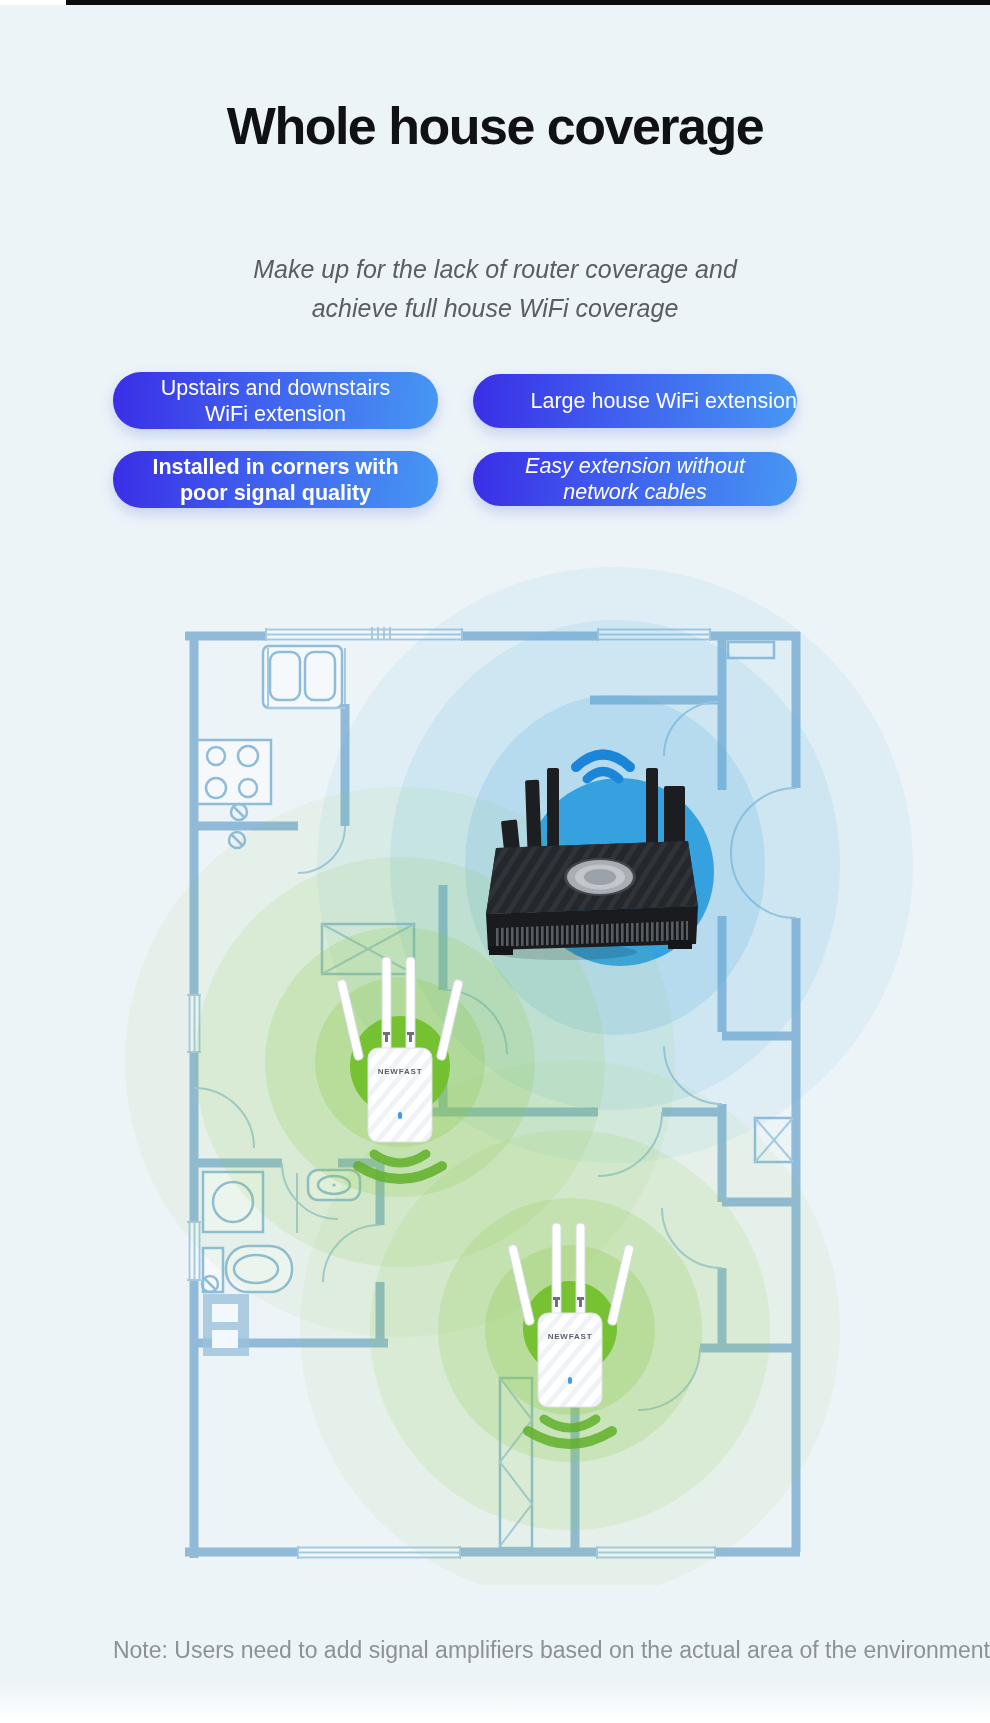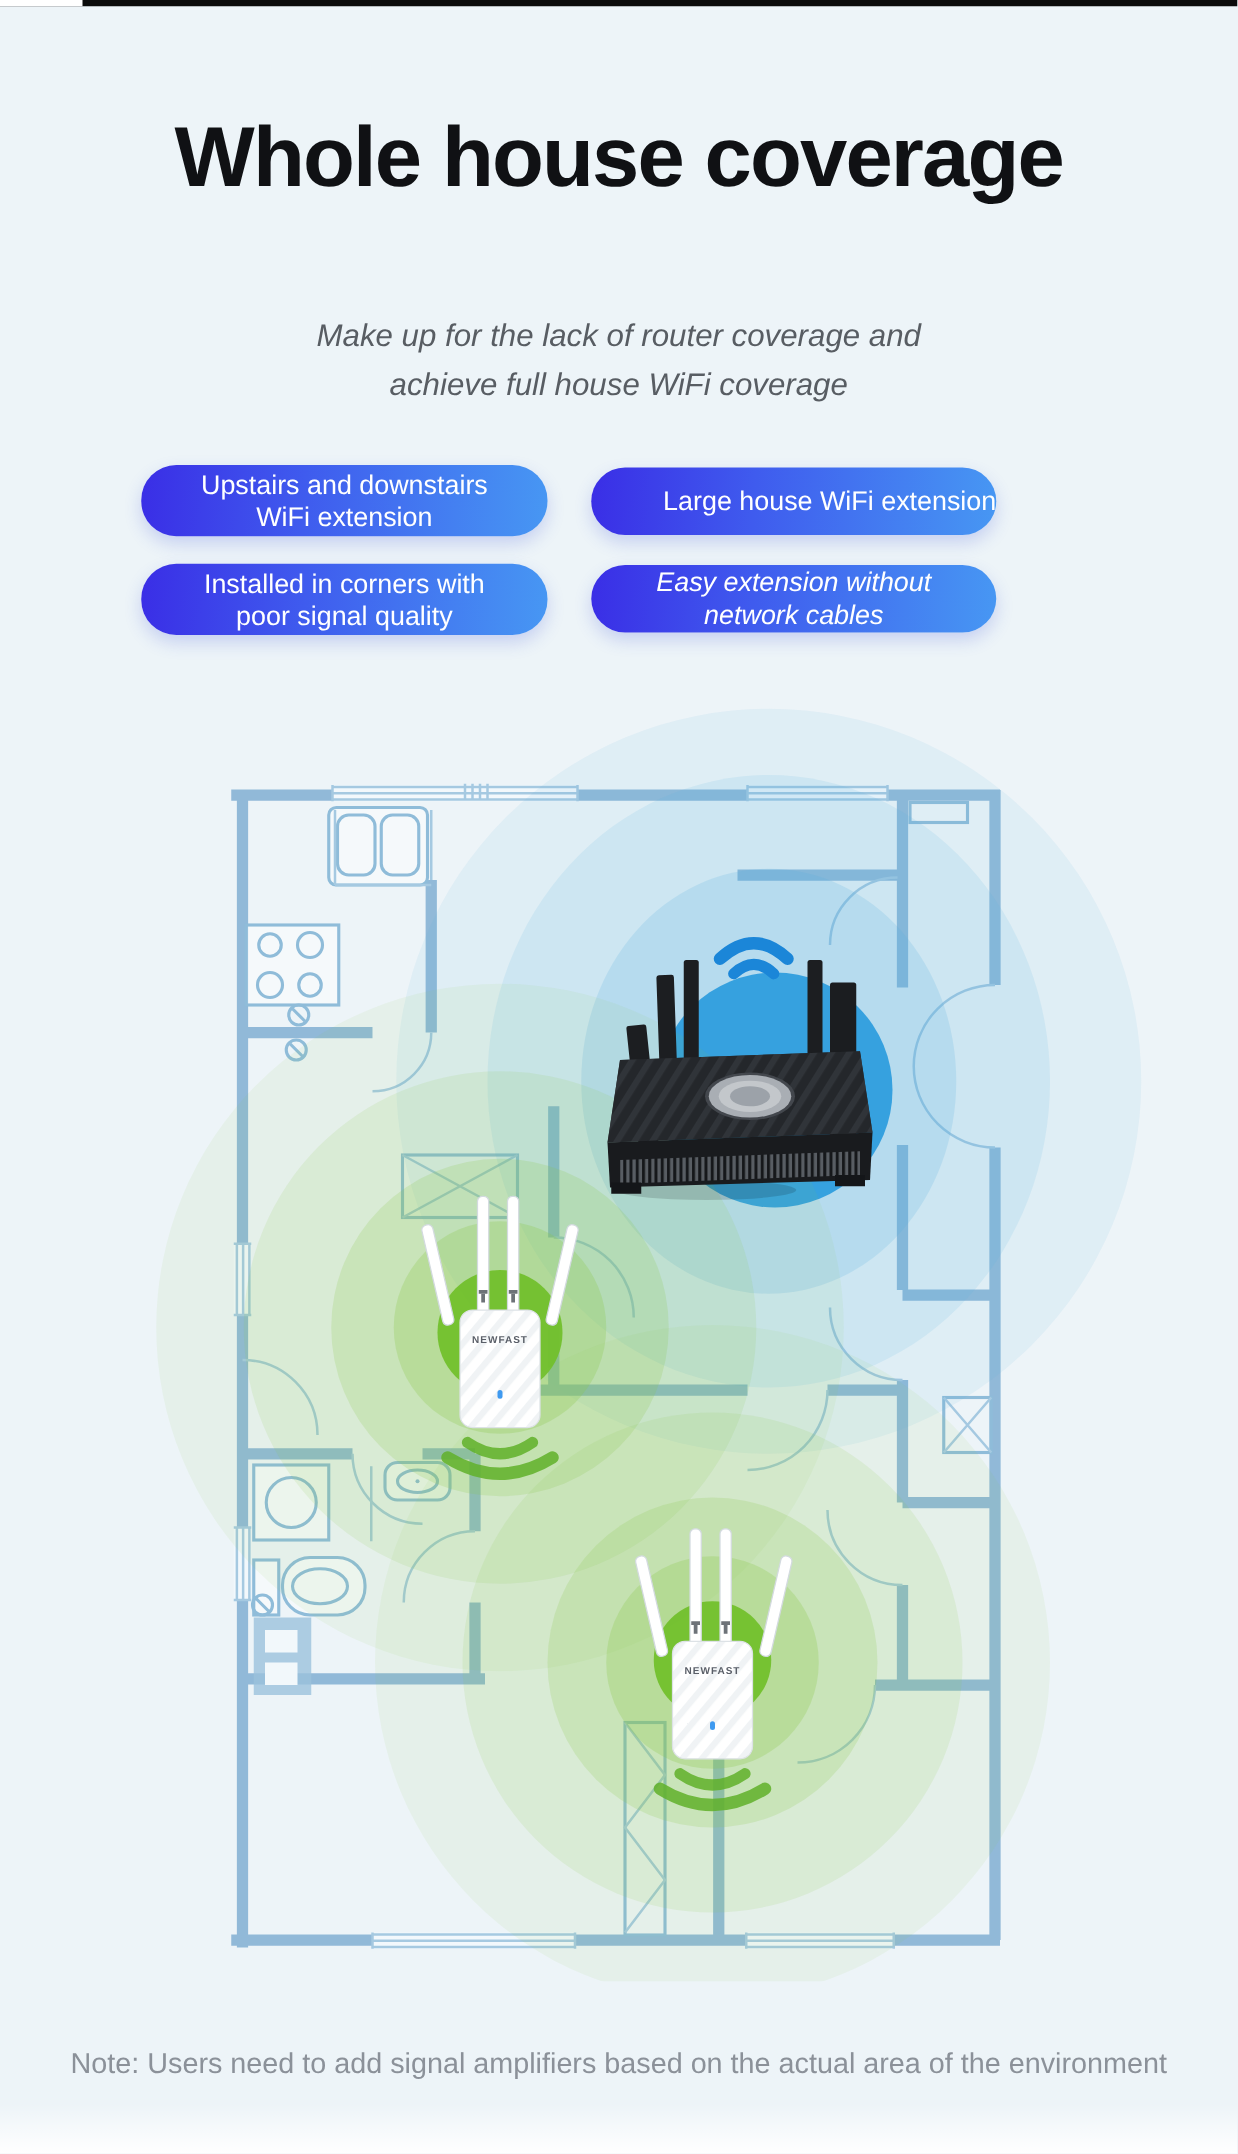--- a/index.html
+++ b/index.html
@@ -4,45 +4,45 @@
 <style>
   html,body{margin:0;padding:0;}
   body{width:990px;height:1723px;position:relative;background:#edf4f8;overflow:hidden;
        font-family:"Liberation Sans", sans-serif;}
   .abs{position:absolute;}
   
   #topbar{left:0;top:0;width:990px;height:5px;background:#0b0b0b;}
   #topnotch{left:0;top:0;width:66px;height:5px;background:#ffffff;}
   
   #hero{left:0;top:96px;width:990px;text-align:center;}
-  .title-line{font-size:68px;line-height:60px;font-weight:700;letter-spacing:-1.5px;color:#101114;}
+  .title-line{font-size:52px;line-height:60px;font-weight:700;letter-spacing:-1.5px;color:#101114;}
   #subtitle{left:0;top:250px;width:990px;text-align:center;font-style:italic;}
   .sub-line{font-size:25px;line-height:39px;color:#585d63;}
   
   .badge{border-radius:28px;display:flex;flex-direction:column;align-items:center;justify-content:center;
          background:linear-gradient(93deg,#3a2ee6 0%,#3f5bee 40%,#4797f3 100%);
          box-shadow:0 6px 14px rgba(60,80,220,.22);color:#fff;}
   .badge span{font-size:21.5px;line-height:26px;white-space:nowrap;}
   #badge0{left:113px;top:372px;width:325px;height:57px;}
   #badge1{left:473px;top:374px;width:324px;height:54px;align-items:flex-end;}
-  #badge2{left:113px;top:451px;width:325px;height:57px;}
+  #badge2{left:113px;top:451px;width:325px;height:57px;font-weight:bold;}
   #badge3{left:473px;top:452px;width:324px;height:54px;font-style:italic;}
   
   #diagram{left:0;top:560px;width:990px;height:1025px;}
   .wall{fill:none;stroke-width:9;opacity:.88;}
   .thin{fill:none;stroke-width:2;}
   .fix{stroke:#8fbcd9;stroke-width:2.5;fill:rgba(255,255,255,.45);}
   .fixn{stroke:#8fbcd9;stroke-width:2.5;fill:none;}
   .winbase{fill:#f2f8fc;}
   .ant-b{fill:#1c1e21;}
   .ant-w{fill:#ffffff;stroke:#d3dadf;stroke-width:1;}
   .dev-label{font-size:8px;font-weight:700;letter-spacing:.8px;fill:#5a5f68;}
   .wifi6-label{font-size:12px;font-weight:700;fill:#13151a;letter-spacing:.5px;}
   
-  #footnote{left:0;top:1635px;width:990px;text-align:center;font-size:23px;line-height:30px;color:#8b9199;}
+  #footnote{left:0;top:1635px;width:990px;text-align:right;font-size:23px;line-height:30px;color:#8b9199;}
   #bottomfade{left:0;top:1683px;width:990px;height:40px;background:linear-gradient(rgba(255,255,255,0),#ffffff);}
 </style>
 </head>
 <body>
 
 <div id="topbar" class="abs">
   <div id="topnotch" class="abs"></div>
 </div>
 
 <div id="hero" class="abs">

